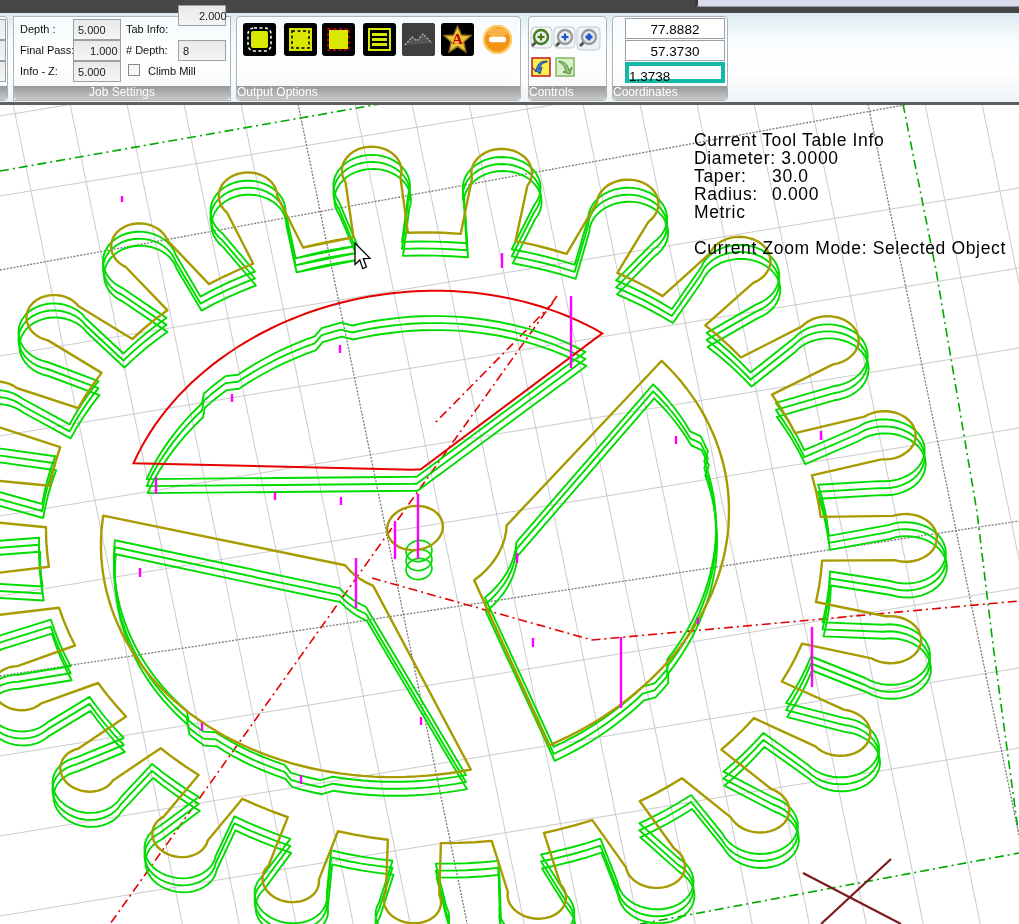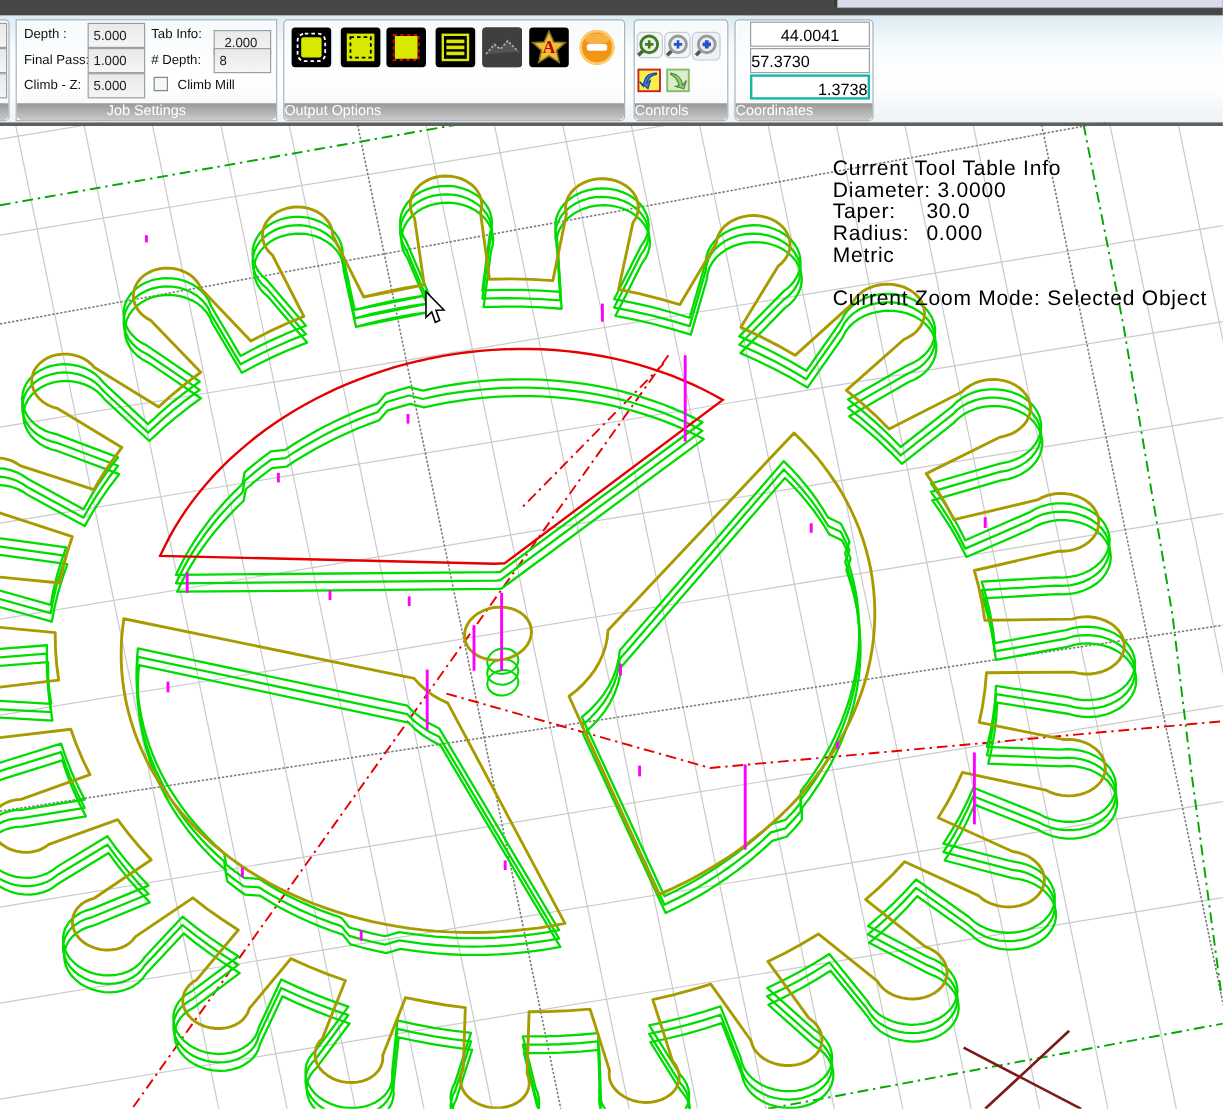--- a/index.html
+++ b/index.html
@@ -110,27 +110,27 @@
     <div style="position:absolute;left:0;bottom:0;width:100%;height:14px;background:linear-gradient(#989898,#cacaca);color:#fff;font:12px 'Liberation Sans',sans-serif;text-align:center;border-radius:0 0 4px 4px;line-height:13px"></div>
   </div>
 <div style="position:absolute;background:linear-gradient(#e9e9e9,#f5f5f5);border:1px solid #98a0a8;font:11px 'Liberation Sans',sans-serif;color:#1a1a1a;padding-left:4px;line-height:20px;left:-30px;top:19px;width:36px;height:21px"></div>
 <div style="position:absolute;background:linear-gradient(#e9e9e9,#f5f5f5);border:1px solid #98a0a8;font:11px 'Liberation Sans',sans-serif;color:#1a1a1a;padding-left:4px;line-height:20px;left:-30px;top:40px;width:36px;height:21px"></div>
 <div style="position:absolute;background:linear-gradient(#e9e9e9,#f5f5f5);border:1px solid #98a0a8;font:11px 'Liberation Sans',sans-serif;color:#1a1a1a;padding-left:4px;line-height:20px;left:-30px;top:61px;width:36px;height:21px"></div>
 <div style="position:absolute;top:16px;height:85px;background:linear-gradient(#f6fafc,#ffffff 60%,#f2f5f7);border:1px solid #aab4bc;border-radius:0;box-shadow:inset 0 0 0 1px #fff;left:13px;width:218px">
     <div style="position:absolute;left:0;bottom:0;width:100%;height:14px;background:linear-gradient(#989898,#cacaca);color:#fff;font:12px 'Liberation Sans',sans-serif;text-align:center;border-radius:0 0 4px 4px;line-height:13px">Job Settings</div>
   </div>
 <div style="position:absolute;font:11px 'Liberation Sans',sans-serif;color:#111;white-space:nowrap;left:20px;top:23px">Depth :</div>
 <div style="position:absolute;font:11px 'Liberation Sans',sans-serif;color:#111;white-space:nowrap;left:20px;top:44px">Final Pass:</div>
-<div style="position:absolute;font:11px 'Liberation Sans',sans-serif;color:#111;white-space:nowrap;left:20px;top:65px">Climb - Z:</div>
+<div style="position:absolute;font:11px 'Liberation Sans',sans-serif;color:#111;white-space:nowrap;left:20px;top:65px">Info - Z:</div>
 <div style="position:absolute;font:11px 'Liberation Sans',sans-serif;color:#111;white-space:nowrap;left:126px;top:23px">Tab Info:</div>
 <div style="position:absolute;font:11px 'Liberation Sans',sans-serif;color:#111;white-space:nowrap;left:126px;top:44px"># Depth:</div>
 <div style="position:absolute;background:linear-gradient(#e9e9e9,#f5f5f5);border:1px solid #98a0a8;font:11px 'Liberation Sans',sans-serif;color:#1a1a1a;padding-left:4px;line-height:20px;left:73px;top:19px;width:48px;height:21px">5.000</div>
-<div style="position:absolute;background:linear-gradient(#e9e9e9,#f5f5f5);border:1px solid #98a0a8;font:11px 'Liberation Sans',sans-serif;color:#1a1a1a;padding-left:4px;line-height:20px;left:73px;top:40px;width:48px;height:21px">1.000</div>
+<div style="position:absolute;background:linear-gradient(#e9e9e9,#f5f5f5);border:1px solid #98a0a8;font:11px 'Liberation Sans',sans-serif;color:#1a1a1a;padding-left:16px;line-height:20px;left:73px;top:40px;width:48px;height:21px">1.000</div>
 <div style="position:absolute;background:linear-gradient(#e9e9e9,#f5f5f5);border:1px solid #98a0a8;font:11px 'Liberation Sans',sans-serif;color:#1a1a1a;padding-left:4px;line-height:20px;left:73px;top:61px;width:48px;height:21px">5.000</div>
-<div style="position:absolute;background:linear-gradient(#e9e9e9,#f5f5f5);border:1px solid #98a0a8;font:11px 'Liberation Sans',sans-serif;color:#1a1a1a;padding-left:8px;line-height:20px;left:178px;top:25px;width:48px;height:21px">2.000</div>
+<div style="position:absolute;background:linear-gradient(#e9e9e9,#f5f5f5);border:1px solid #98a0a8;font:11px 'Liberation Sans',sans-serif;color:#1a1a1a;padding-left:20px;line-height:20px;left:178px;top:5px;width:48px;height:21px">2.000</div>
 <div style="position:absolute;background:linear-gradient(#e9e9e9,#f5f5f5);border:1px solid #98a0a8;font:11px 'Liberation Sans',sans-serif;color:#1a1a1a;padding-left:4px;line-height:20px;left:178px;top:40px;width:48px;height:21px">8</div>
 <div style="position:absolute;left:128px;top:64px;width:12px;height:12px;background:#f5f8f8;border:1px solid #888"></div>
 <div style="position:absolute;font:11px 'Liberation Sans',sans-serif;color:#111;white-space:nowrap;left:148px;top:65px">Climb Mill</div>
 <div style="position:absolute;top:16px;height:85px;background:linear-gradient(#f6fafc,#ffffff 60%,#f2f5f7);border:1px solid #aab4bc;border-radius:4px;box-shadow:inset 0 0 0 1px #fff;left:236px;width:285px">
     <div style="position:absolute;left:0;bottom:0;width:100%;height:14px;background:linear-gradient(#989898,#cacaca);color:#fff;font:12px 'Liberation Sans',sans-serif;text-align:left;border-radius:0 0 4px 4px;line-height:13px">Output Options</div>
   </div>
 <div style="position:absolute;top:23px;width:33px;height:33px;background:#000;border-radius:3px;left:243px"></div>
 <div style="position:absolute;top:23px;width:33px;height:33px;background:#000;border-radius:3px;left:284px"></div>
 <div style="position:absolute;top:23px;width:33px;height:33px;background:#000;border-radius:3px;left:322px"></div>
 <div style="position:absolute;top:23px;width:33px;height:33px;background:#000;border-radius:3px;left:363px"></div>
@@ -188,14 +188,14 @@
     <line x1="57.5" y1="21" x2="64.5" y2="21" stroke="#2255cc" stroke-width="3.2"></line>
     <line x1="61" y1="17.5" x2="61" y2="24.5" stroke="#2255cc" stroke-width="3.2"></line>
     <rect x="4" y="42" width="18" height="18" fill="#f6f14c" stroke="#cc2222" stroke-width="1.6"></rect>
     <path d="M19,45 C11,45 9,49 8,56 L5,52 L12,58 L14,51 L11,53 C13,48 15,47 19,46 Z" fill="#4477dd" stroke="#224488" stroke-width="1"></path>
     <rect x="28" y="42" width="18" height="18" fill="#d9efc8" stroke="#88bb66" stroke-width="1.6"></rect>
     <path d="M31,45 C38,46 40,50 41,55 L44,51 L42,58 L35,56 L38,55 C36,50 35,48 31,46 Z" fill="#8fce6f" stroke="#558844" stroke-width="1"></path>
   </svg>
 <div style="position:absolute;top:16px;height:85px;background:linear-gradient(#f6fafc,#ffffff 60%,#f2f5f7);border:1px solid #aab4bc;border-radius:4px;box-shadow:inset 0 0 0 1px #fff;left:612px;width:116px">
     <div style="position:absolute;left:0;bottom:0;width:100%;height:14px;background:linear-gradient(#989898,#cacaca);color:#fff;font:12px 'Liberation Sans',sans-serif;text-align:left;border-radius:0 0 4px 4px;line-height:13px">Coordinates</div>
   </div>
-<div style="position:absolute;background:#fff;border:1px solid #9aa0a6;font:13.5px 'Liberation Sans',sans-serif;color:#000;text-align:center;line-height:21px;left:625px;top:18px;width:100px;height:21px">44.0041</div>
-<div style="position:absolute;background:#fff;border:1px solid #9aa0a6;font:13.5px 'Liberation Sans',sans-serif;color:#000;text-align:left;line-height:21px;left:625px;top:40px;width:100px;height:21px">57.3730</div>
-<div style="position:absolute;background:#fff;border:2px solid #14b8a6;font:13.5px 'Liberation Sans',sans-serif;color:#000;text-align:right;line-height:21px;left:625px;top:62px;width:100px;height:21px">1.3738</div>
+<div style="position:absolute;background:#fff;border:1px solid #9aa0a6;font:13.5px 'Liberation Sans',sans-serif;color:#000;text-align:center;line-height:21px;left:625px;top:18px;width:100px;height:21px">77.8882</div>
+<div style="position:absolute;background:#fff;border:1px solid #9aa0a6;font:13.5px 'Liberation Sans',sans-serif;color:#000;text-align:center;line-height:21px;left:625px;top:40px;width:100px;height:21px">57.3730</div>
+<div style="position:absolute;background:#fff;border:4px solid #14b8a6;font:13.5px 'Liberation Sans',sans-serif;color:#000;text-align:left;line-height:21px;left:625px;top:62px;width:100px;height:21px">1.3738</div>
 </body></html>

